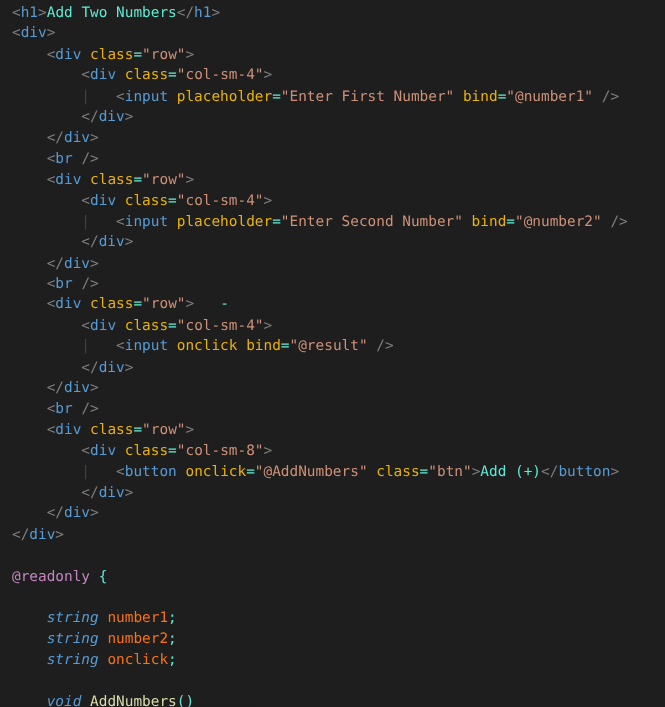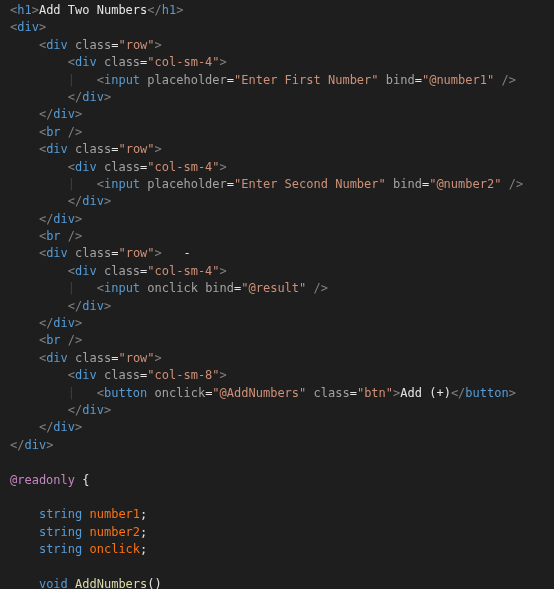--- a/index.html
+++ b/index.html
@@ -14,25 +14,25 @@
     height: 589px;
     overflow: hidden;
   }
   pre {
     margin: 0;
     padding: 2px 0 0 10px;
     white-space: pre;
   }
   .tag { color: #569cd6; margin-top: 12px; }      
   .punc { color: #808080; }     
-  .attr { color: #a3a3a3; }     
+  .attr { color: #eab308; }     
   .str { color: #ce9178; }      
-  .txt { color: #e5e5e5; }      
+  .txt { color: #5eead4; }      
   .dir { color: #c586c0; }      
-  .kw { color: #569cd6; }       
+  .kw { color: #569cd6; font-style: italic; }       
   .fn { color: #dcdcaa; }       
   .var { color: #f97316; }      
   .indent-guide { color: #404040; }
 </style>
 </head>
 <body>
 
 <pre><span class="punc">&lt;</span><span class="tag">h1</span><span class="punc">&gt;</span><span class="txt">Add Two Numbers</span><span class="punc">&lt;/</span><span class="tag">h1</span><span class="punc">&gt;</span>
 <span class="punc">&lt;</span><span class="tag">div</span><span class="punc">&gt;</span>
     <span class="punc">&lt;</span><span class="tag">div</span> <span class="attr">class</span><span class="txt">=</span><span class="str">"<span>row</span>"</span><span class="punc">&gt;</span>

